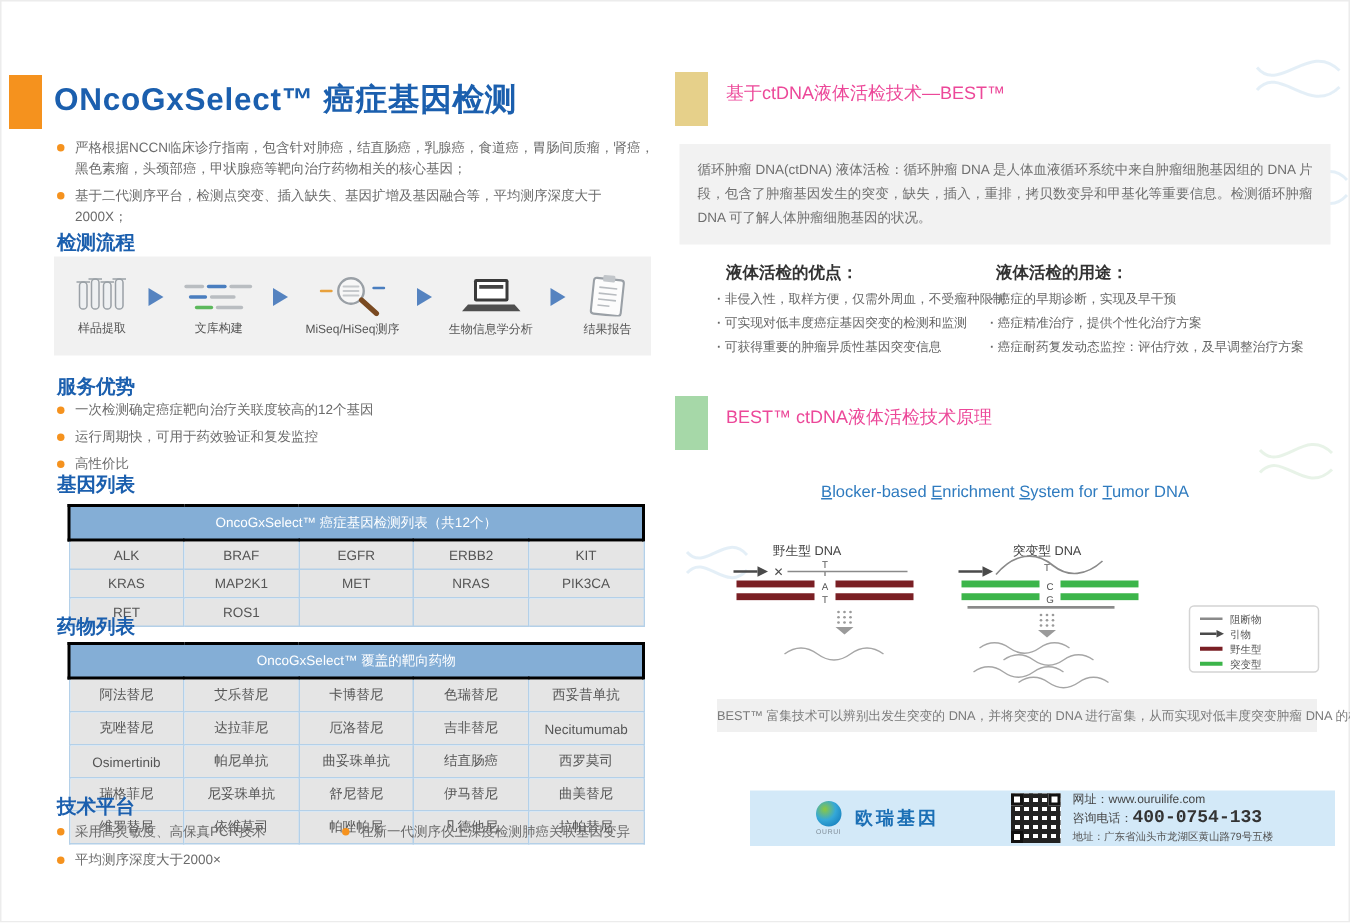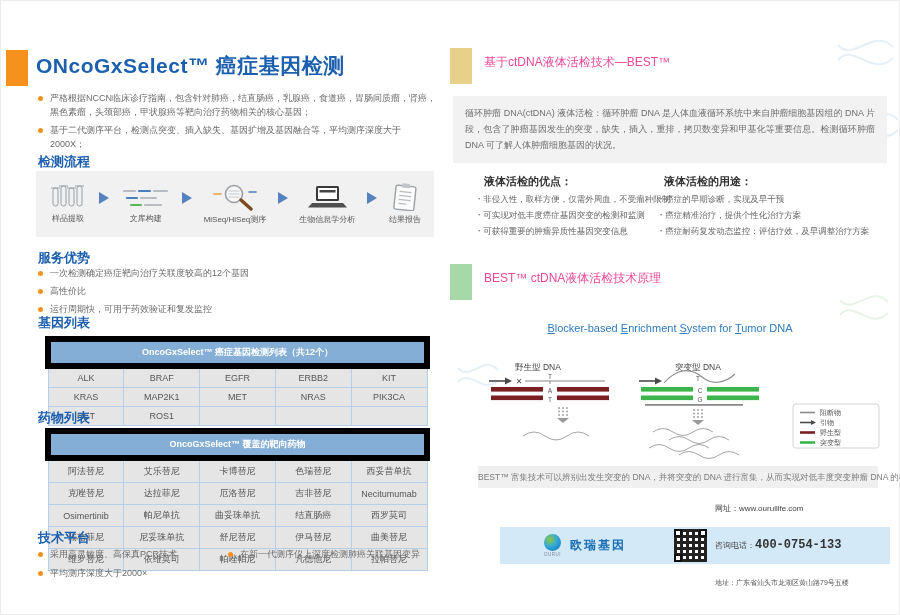--- a/index.html
+++ b/index.html
@@ -22,22 +22,22 @@
   .bullet .txt{font-size:9px;color:#6b6b6b;line-height:1.55;}
   
   .flow-box{background:#f1f1f1;display:flex;align-items:center;justify-content:space-between;
             padding:8px 12px;box-sizing:border-box;}
   .flow-step{display:flex;flex-direction:column;align-items:center;}
   .flow-step .lbl{font-size:8px;color:#555;margin-top:3px;white-space:nowrap;}
   .farrow{width:0;height:0;border-top:6px solid transparent;border-bottom:6px solid transparent;
           border-left:10px solid #5583c0;margin:0 1px 12px 1px;}
   
   table.data{border-collapse:collapse;table-layout:fixed;width:385px;}
-  table.data th{background:#84aed6;color:#fff;font-size:9px;font-weight:bold;padding:4px 0;
-                border:6px solid #000000;}
+  table.data th{background:#84aed6;color:#fff;font-size:9px;font-weight:normal;padding:4px 0;
+                border:2px solid #000000;}
   table.data td{border:1px solid #b4d0e8;font-size:9px;color:#555;text-align:center;padding:4px 0;
                 background:#e5e5e5;overflow:hidden;white-space:nowrap;}
   
   .gray-box{background:#f2f2f2;font-size:9px;color:#6f6f6f;line-height:1.8;
             padding:9px 12px;box-sizing:border-box;text-align:justify;}
   .mini-heading{font-size:11px;font-weight:bold;color:#333;}
   .mini-list .item{font-size:8.5px;color:#666;line-height:1.9;white-space:nowrap;}
   .mini-list .item::before{content:"\00b7\0020";color:#666;font-weight:bold;}
   .subtitle{font-size:11px;color:#2f7bbf;text-align:center;}
   .subtitle .ul{text-decoration:underline;}
@@ -48,21 +48,21 @@
   .logo-wrap{display:flex;flex-direction:column;align-items:center;margin-right:9px;}
   .globe{width:17px;height:17px;border-radius:50%;
          background:radial-gradient(circle at 35% 32%, #8cc83f 0%, #35a8d8 45%, #0b6fb3 100%);}
   .logo-cap{font-size:4.5px;color:#7d8a95;letter-spacing:0.5px;margin-top:1px;}
   .logo-name{font-size:12px;font-weight:bold;color:#1b6fb5;letter-spacing:2px;margin-right:48px;}
   .qr{width:33px;height:33px;background-color:#fff;margin-right:8px;position:relative;
       background-image:repeating-linear-gradient(0deg,#222 0 3px,transparent 3px 6px),
                        repeating-linear-gradient(90deg,#222 0 3px,#fff 3px 6px);}
   .qr .fm{position:absolute;width:8px;height:8px;border:2px solid #111;background:#fff;box-sizing:border-box;}
   .qr .fm.tl{top:0;left:0;} .qr .fm.tr{top:0;right:0;} .qr .fm.bl{bottom:0;left:0;}
-  .contact{display:flex;flex-direction:column;justify-content:center;gap:24px;}
+  .contact{display:flex;flex-direction:column;justify-content:center;}
   .contact .l1{font-size:8px;color:#444;line-height:1.4;}
   .contact .l2{font-size:8px;color:#444;line-height:1.3;}
   .contact .l2 .phone{font-size:12px;font-weight:bold;color:#333;font-family:Liberation Mono, monospace;}
   .contact .l3{font-size:7px;color:#555;line-height:1.5;}
   .plat-col .bullet{margin-bottom:5px;}
   svg text{font-family:"Liberation Sans","DejaVu Sans",sans-serif;}
 </style>
 </head>
 <body>
 
@@ -172,25 +172,25 @@
   </div>
 
   <div class="abs sub-heading" style="left:38px;top:249px;">服务优势</div>
   <div class="abs bullets" style="left:38px;top:267px;">
     <div class="bullet">
       <span class="dot"></span>
       <span class="txt">一次检测确定癌症靶向治疗关联度较高的12个基因</span>
     </div>
     <div class="bullet">
       <span class="dot"></span>
+      <span class="txt">运行周期快，可用于药效验证和复发监控</span>
+    </div>
+    <div class="bullet">
+      <span class="dot"></span>
       <span class="txt">高性价比</span>
-    </div>
-    <div class="bullet">
-      <span class="dot"></span>
-      <span class="txt">运行周期快，可用于药效验证和复发监控</span>
     </div>
   </div>
 
   <div class="abs sub-heading" style="left:38px;top:314px;">基因列表</div>
   <table class="data abs" style="left:45px;top:336px;">
     <tbody>
         <tr>
       <th colspan="5">OncoGxSelect™ 癌症基因检测列表（共12个）</th>
     </tr>
     <tr>

